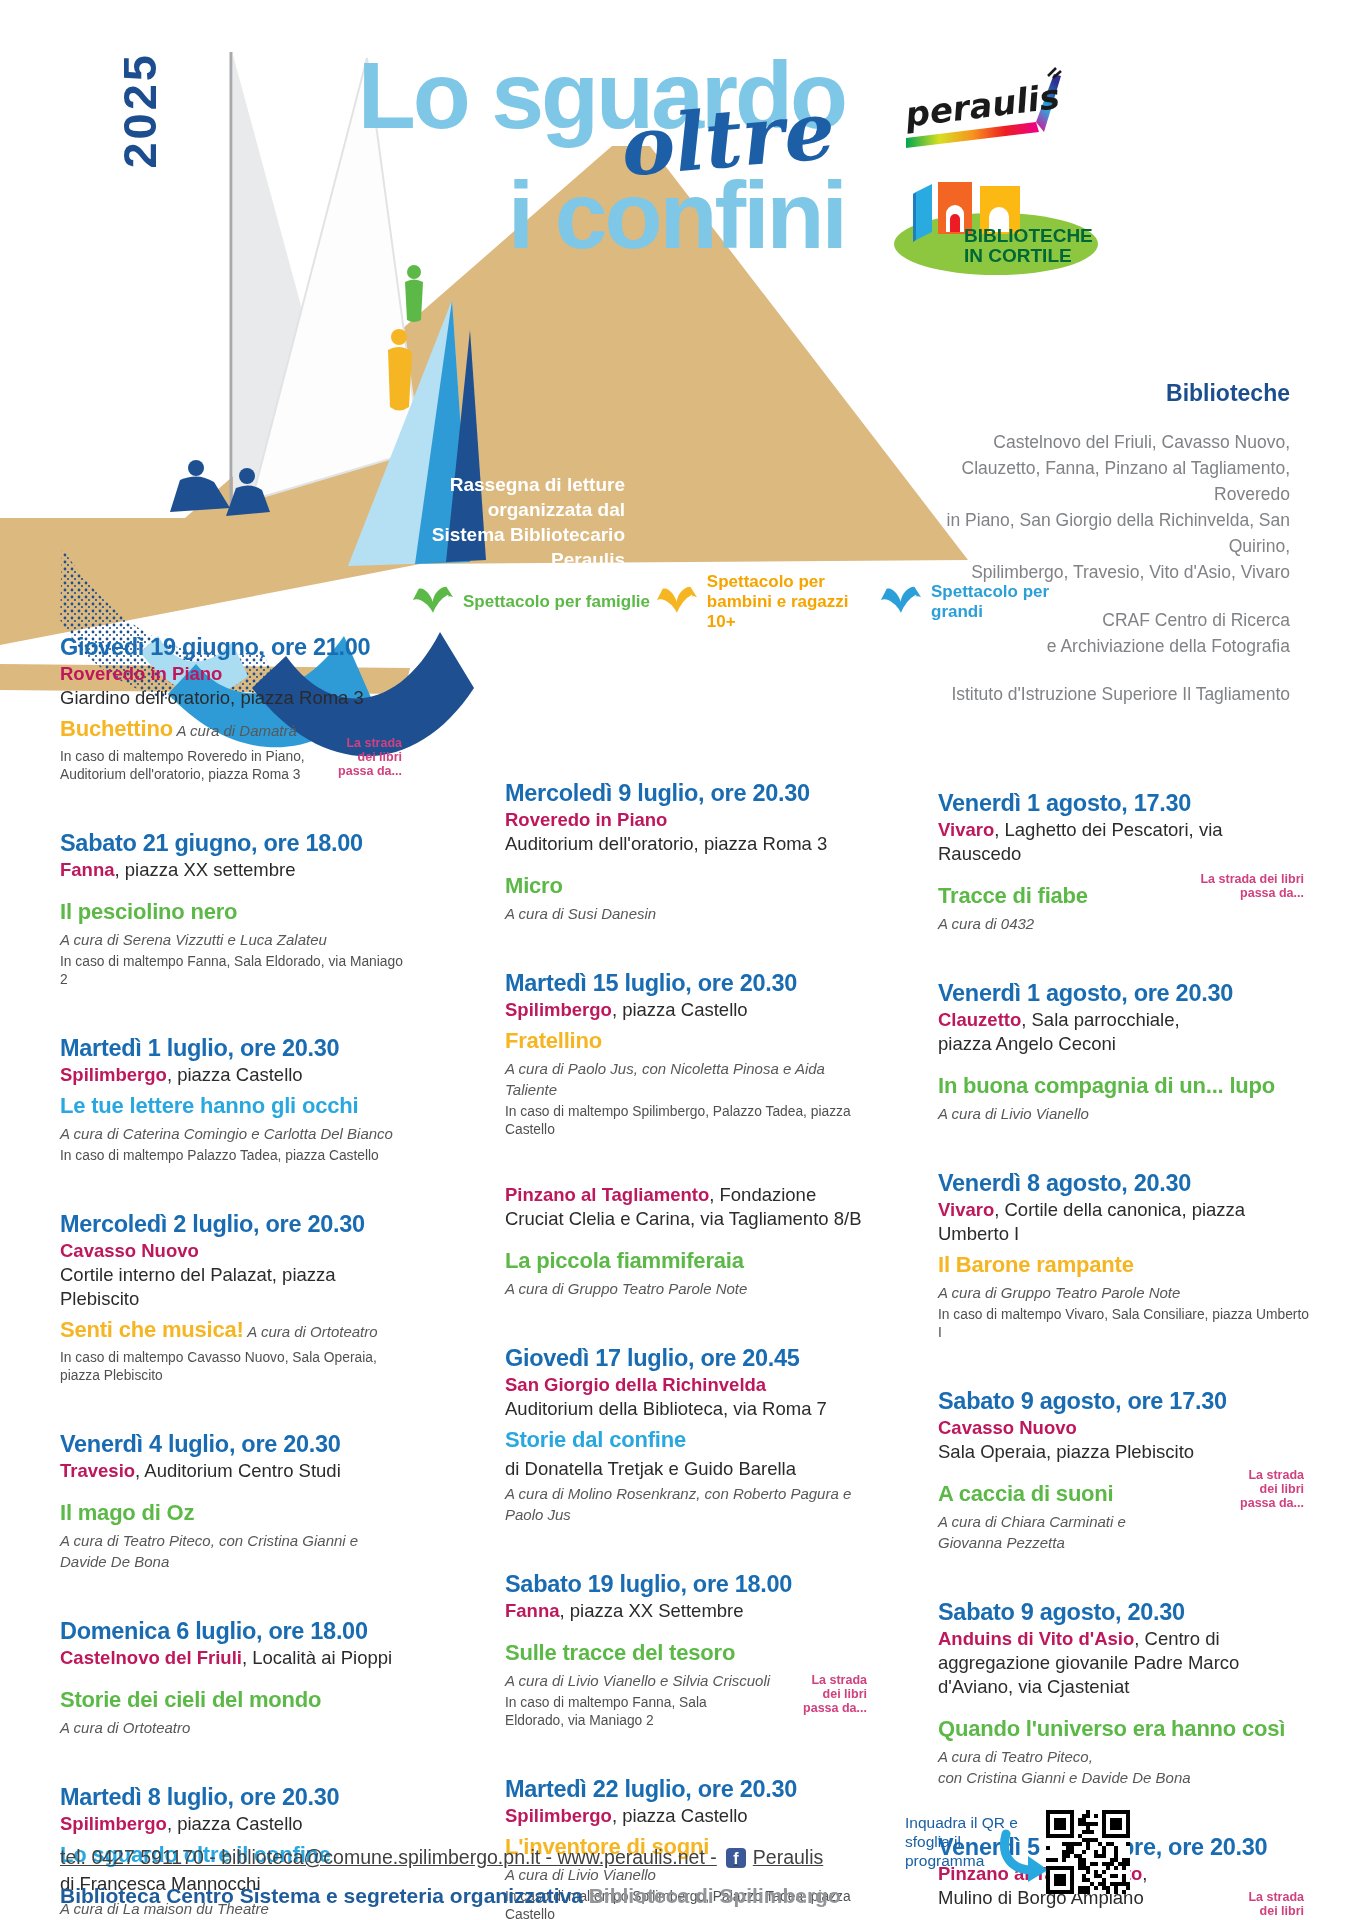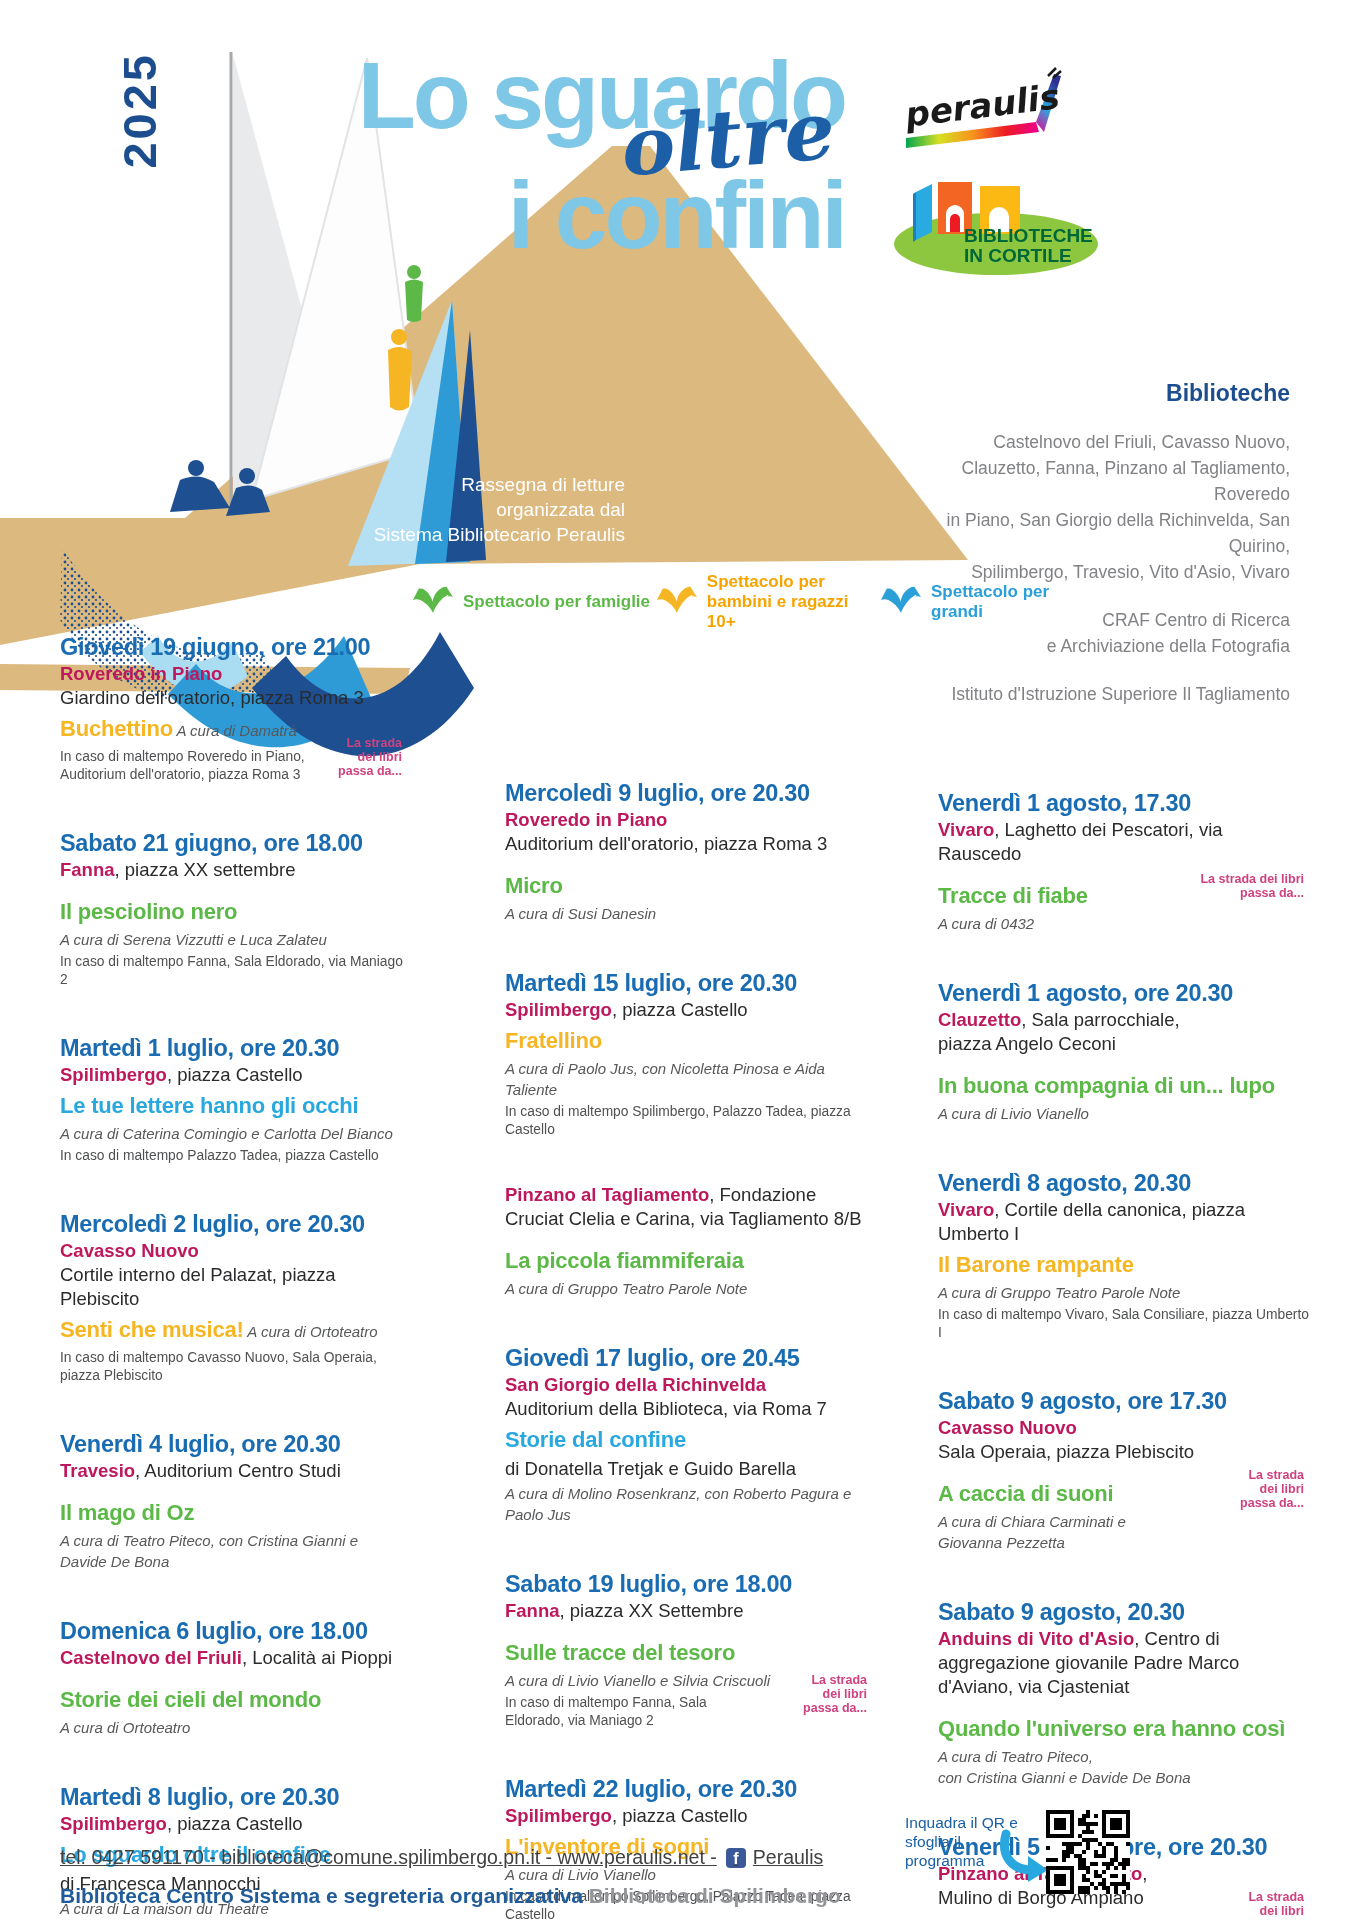--- a/index.html
+++ b/index.html
@@ -10,21 +10,21 @@
   #year{left:112px;top:52px;writing-mode:vertical-rl;transform:rotate(180deg);
         font-size:47px;font-weight:bold;color:#1b4d8f;letter-spacing:3px;}
   .title-line{left:330px;width:515px;text-align:right;font-weight:bold;
         color:#7fc7e6;font-size:95px;letter-spacing:-3px;line-height:1;}
   #title1{top:48px;}
   #title3{top:168px;}
   #title2{left:590px;top:100px;width:245px;text-align:right;
         font-family:"DejaVu Serif",serif;font-style:italic;font-weight:bold;
         font-size:80px;color:#1d5fa7;transform:rotate(-5deg);line-height:1;}
   #organizer{left:365px;top:472px;width:260px;text-align:right;color:#ffffff;
-        font-weight:normal;font-size:19px;line-height:25px;}
+        font-weight:bold;font-size:19px;line-height:25px;}
   
   #lib-block{left:938px;top:380px;width:352px;text-align:right;}
   #lib-block .head{color:#1b4d8f;font-weight:bold;font-size:23px;margin-bottom:22px;}
   #lib-block .ln{color:#808285;font-size:17.5px;line-height:26px;}
   #lib-block .gap{height:22px;}
   
   #legend{left:412px;top:572px;width:690px;display:flex;align-items:center;}
   .leg-item{display:flex;align-items:center;}
   .leg-icon{width:42px;height:34px;margin-right:9px;flex:0 0 auto;}
   .leg-label{font-weight:bold;font-size:17px;line-height:20px;}

